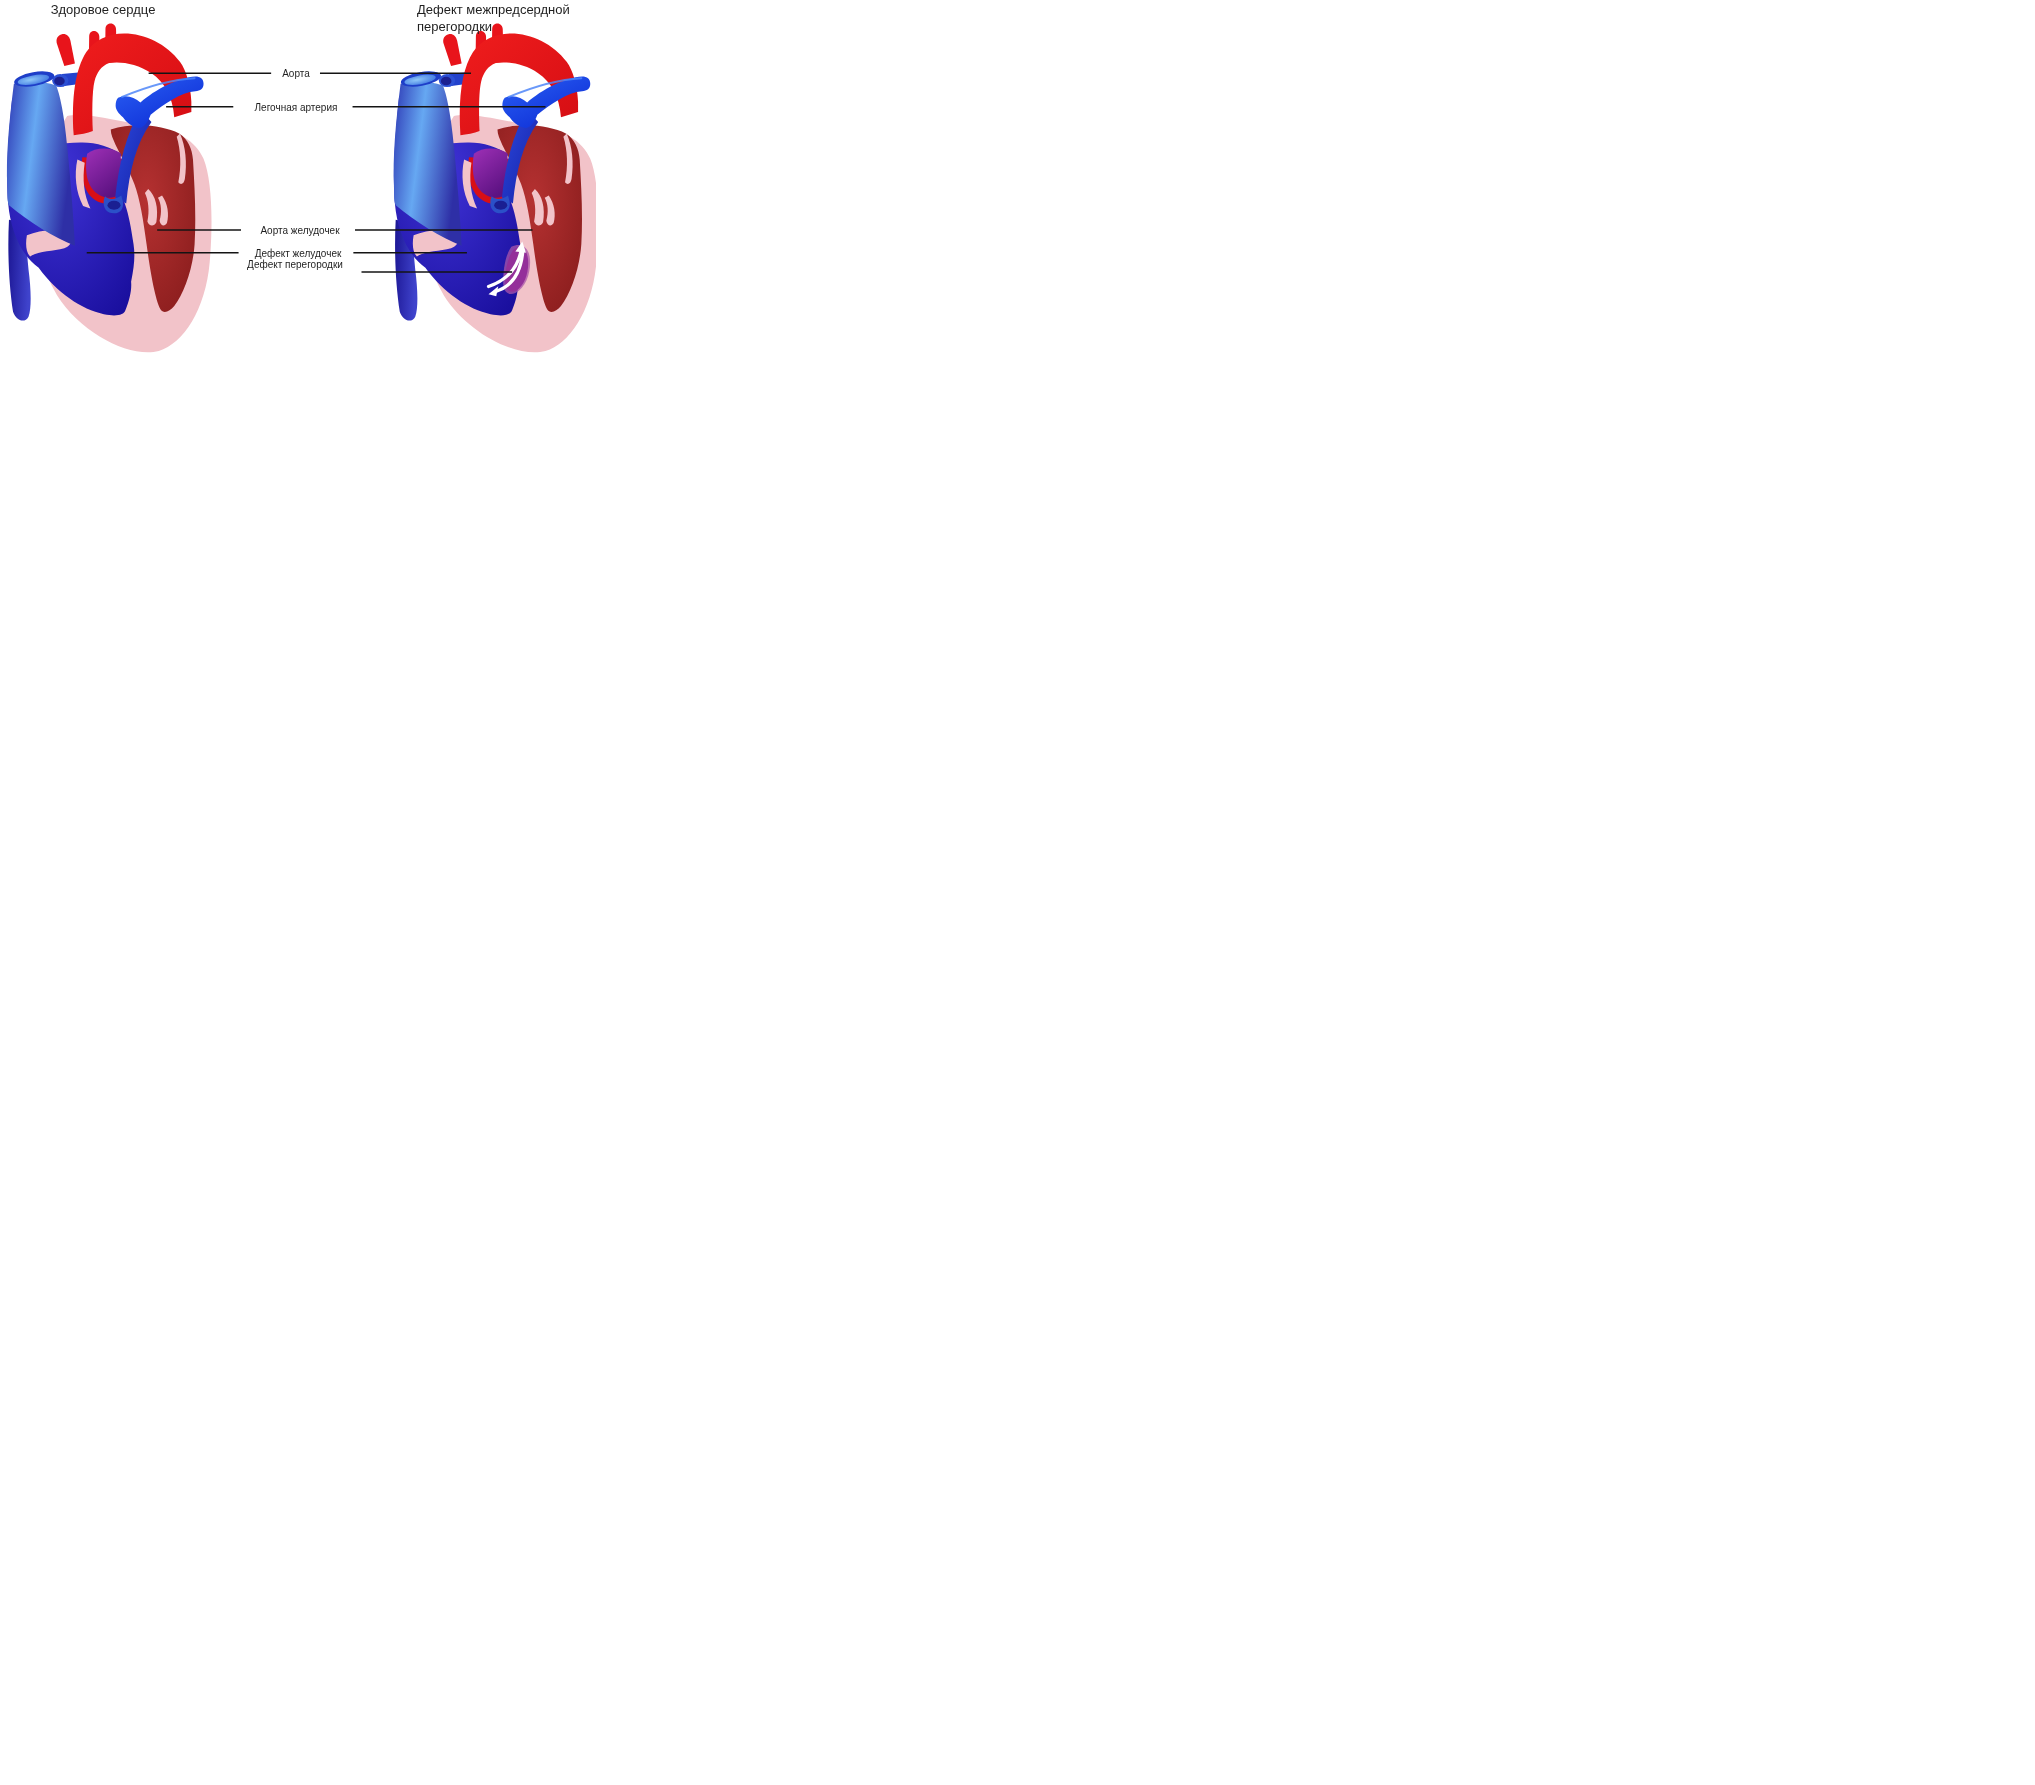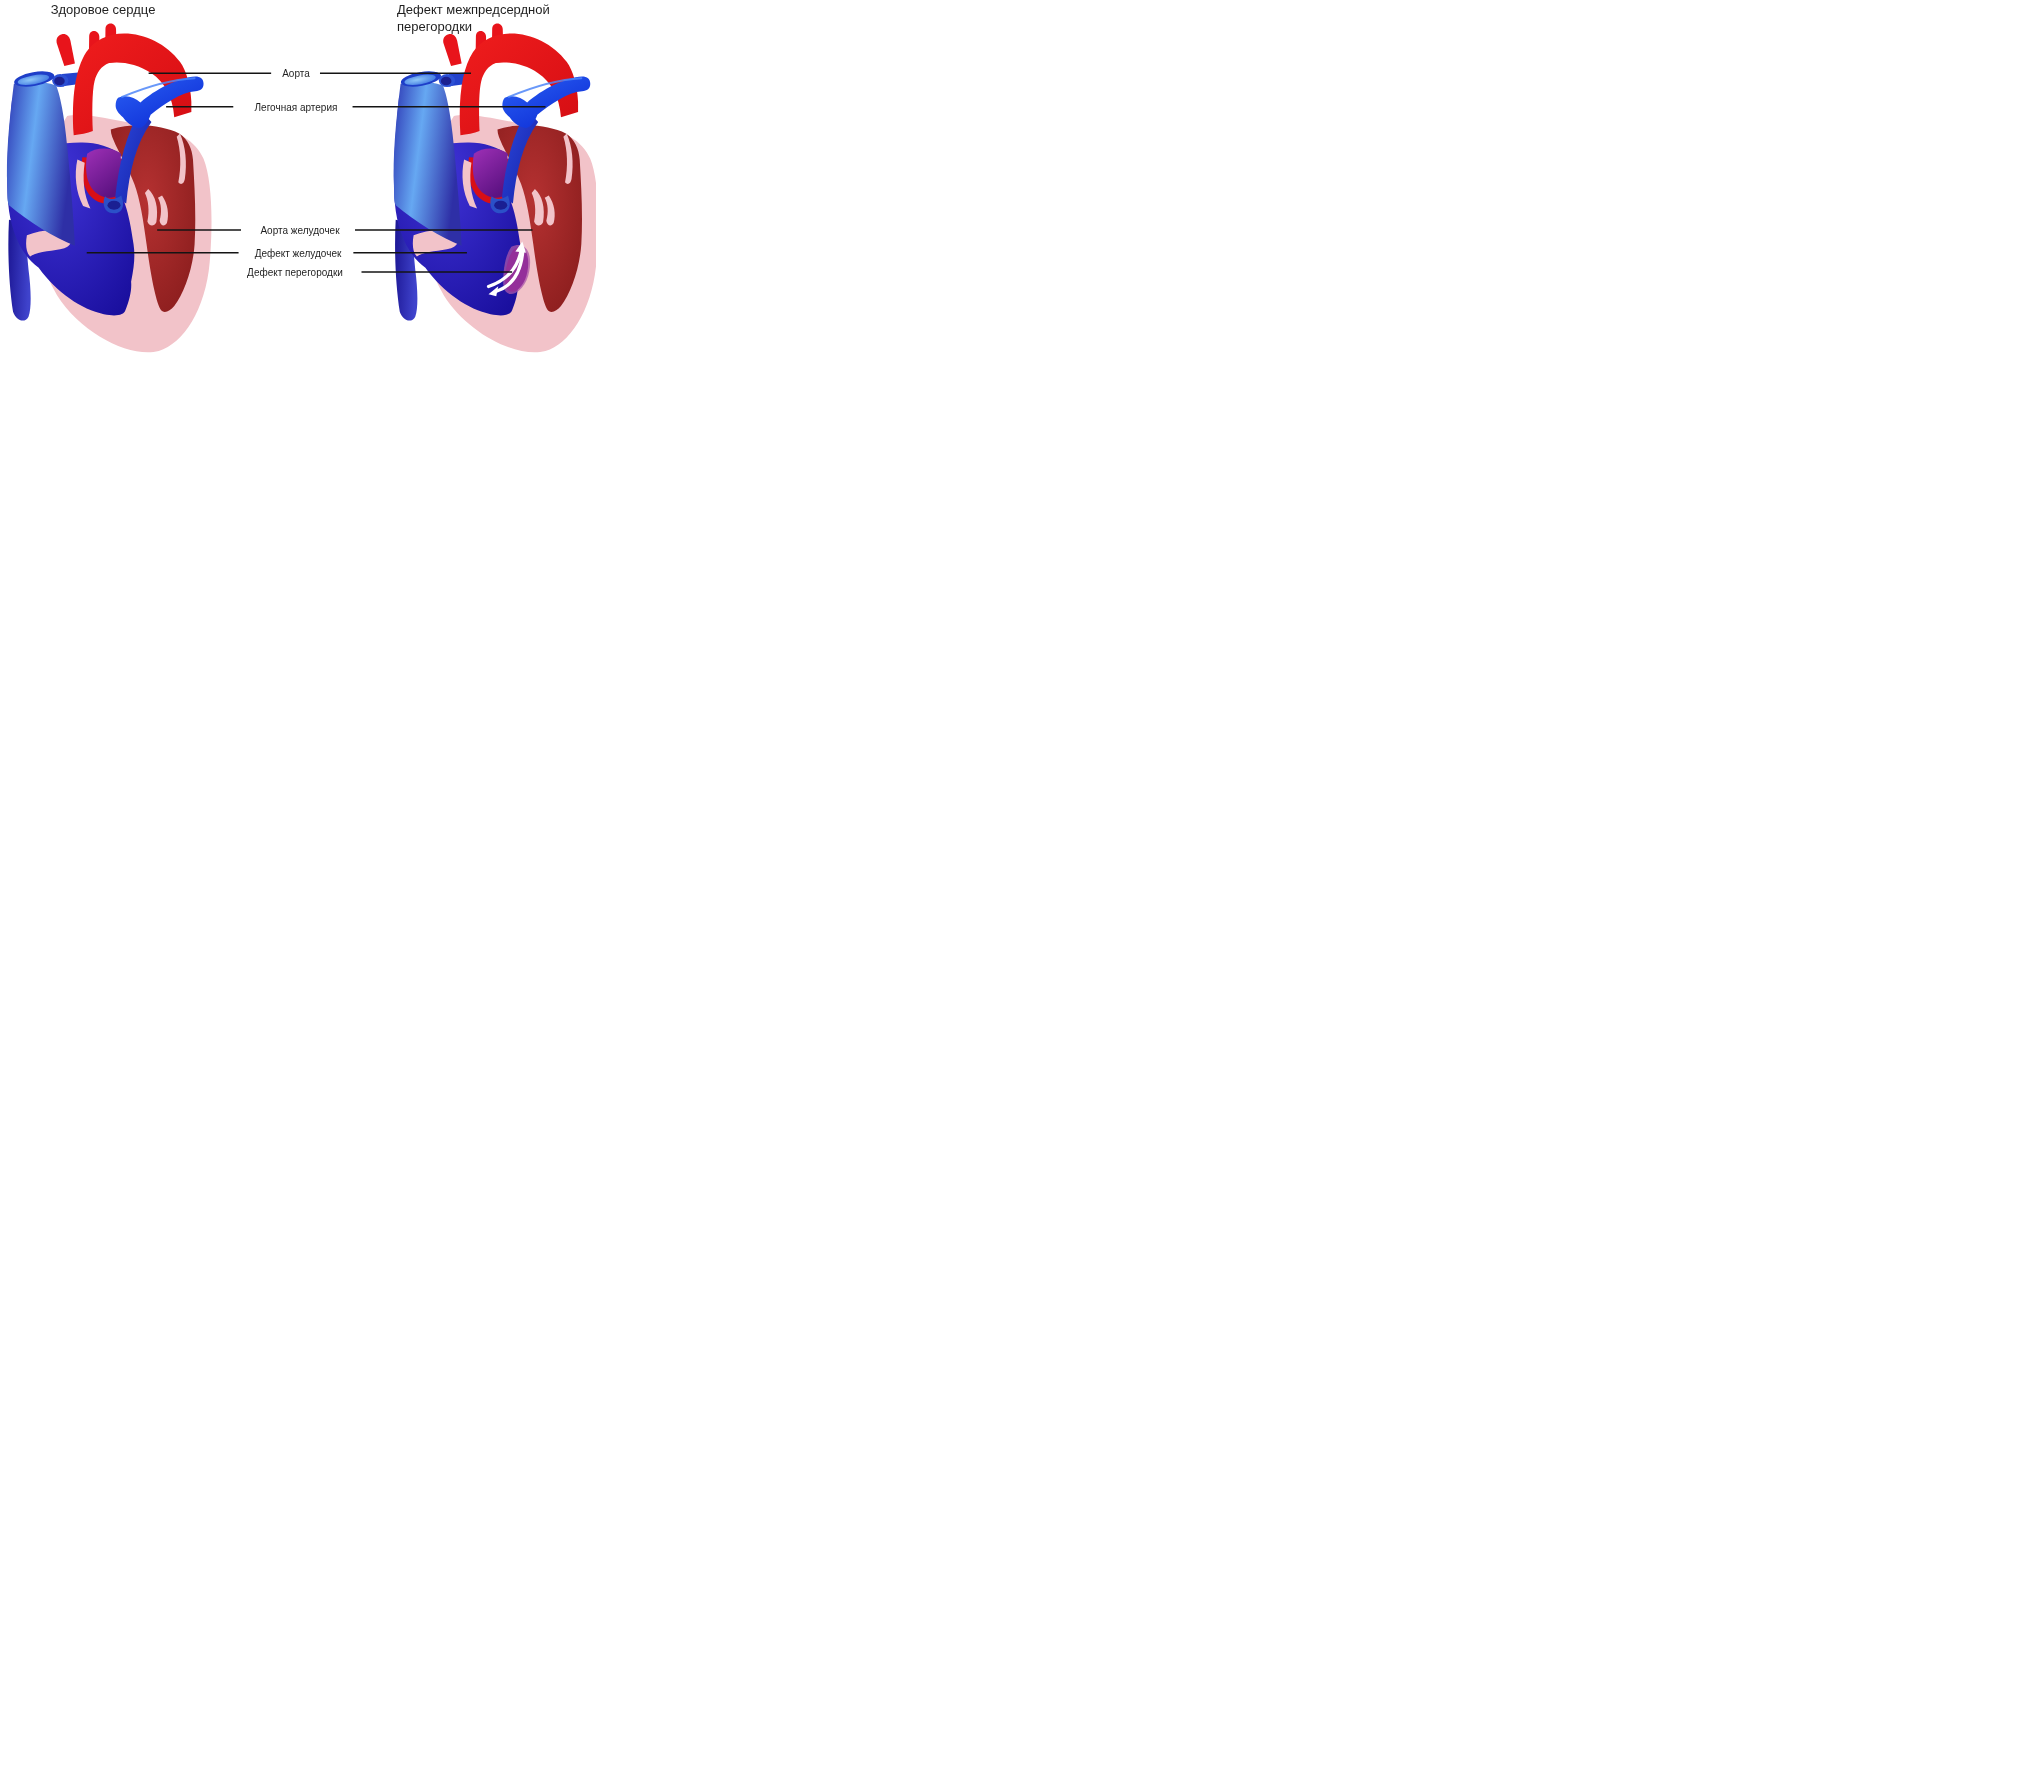--- a/index.html
+++ b/index.html
@@ -7,21 +7,21 @@
     --aorta_red:#e8141b; --dark_red:#9c2423; --pink:#f2c3c9;
     --navy:#2516ad; --bright_blue:#1540e8; --vein_blue:#4f8ae8;
     --purple:#7c1f9a; --defect_magenta:#94309a; --arrow_white:#ffffff;
   }
   html,body{margin:0;padding:0;background:var(--background);}
   .canvas{position:relative;width:596px;height:357px;background:var(--background);
           font-family:"Liberation Sans", sans-serif;overflow:hidden;}
   .canvas svg{position:absolute;left:0;top:0;}
   .title{position:absolute;font-size:13px;color:var(--text);white-space:nowrap;}
   .title.centered{transform:translateX(-50%);}
-  .title.wrap{white-space:normal;width:159px;line-height:1.3;}
+  .title.wrap{white-space:normal;width:159px;line-height:1.3;margin-left:20px;}
   .lbl{position:absolute;font-size:10px;color:var(--text);white-space:nowrap;
        transform:translate(-50%,-50%);}
 </style>
 </head>
 <body>
 
 <div class="canvas">
 
   <svg width="596" height="357" viewBox="0 0 1464 877">
     <defs>
@@ -122,15 +122,15 @@
     </g>
   </svg>
 
   <div class="title centered" style="left:103px;top:2.4px">Здоровое сердце</div>
   <div class="title wrap" style="left:397px;top:2.4px">Дефект межпредсердной перегородки</div>
 
   <div class="lbl" style="left:296px;top:73px">Аорта</div>
   <div class="lbl" style="left:296px;top:107px">Легочная артерия</div>
   <div class="lbl" style="left:300px;top:230px">Аорта желудочек</div>
   <div class="lbl" style="left:298px;top:253px">Дефект желудочек</div>
-  <div class="lbl" style="left:295px;top:272px">Дефект перегородки</div>
+  <div class="lbl" style="left:295px;top:264px">Дефект перегородки</div>
 </div>
 
 
 </body></html>

